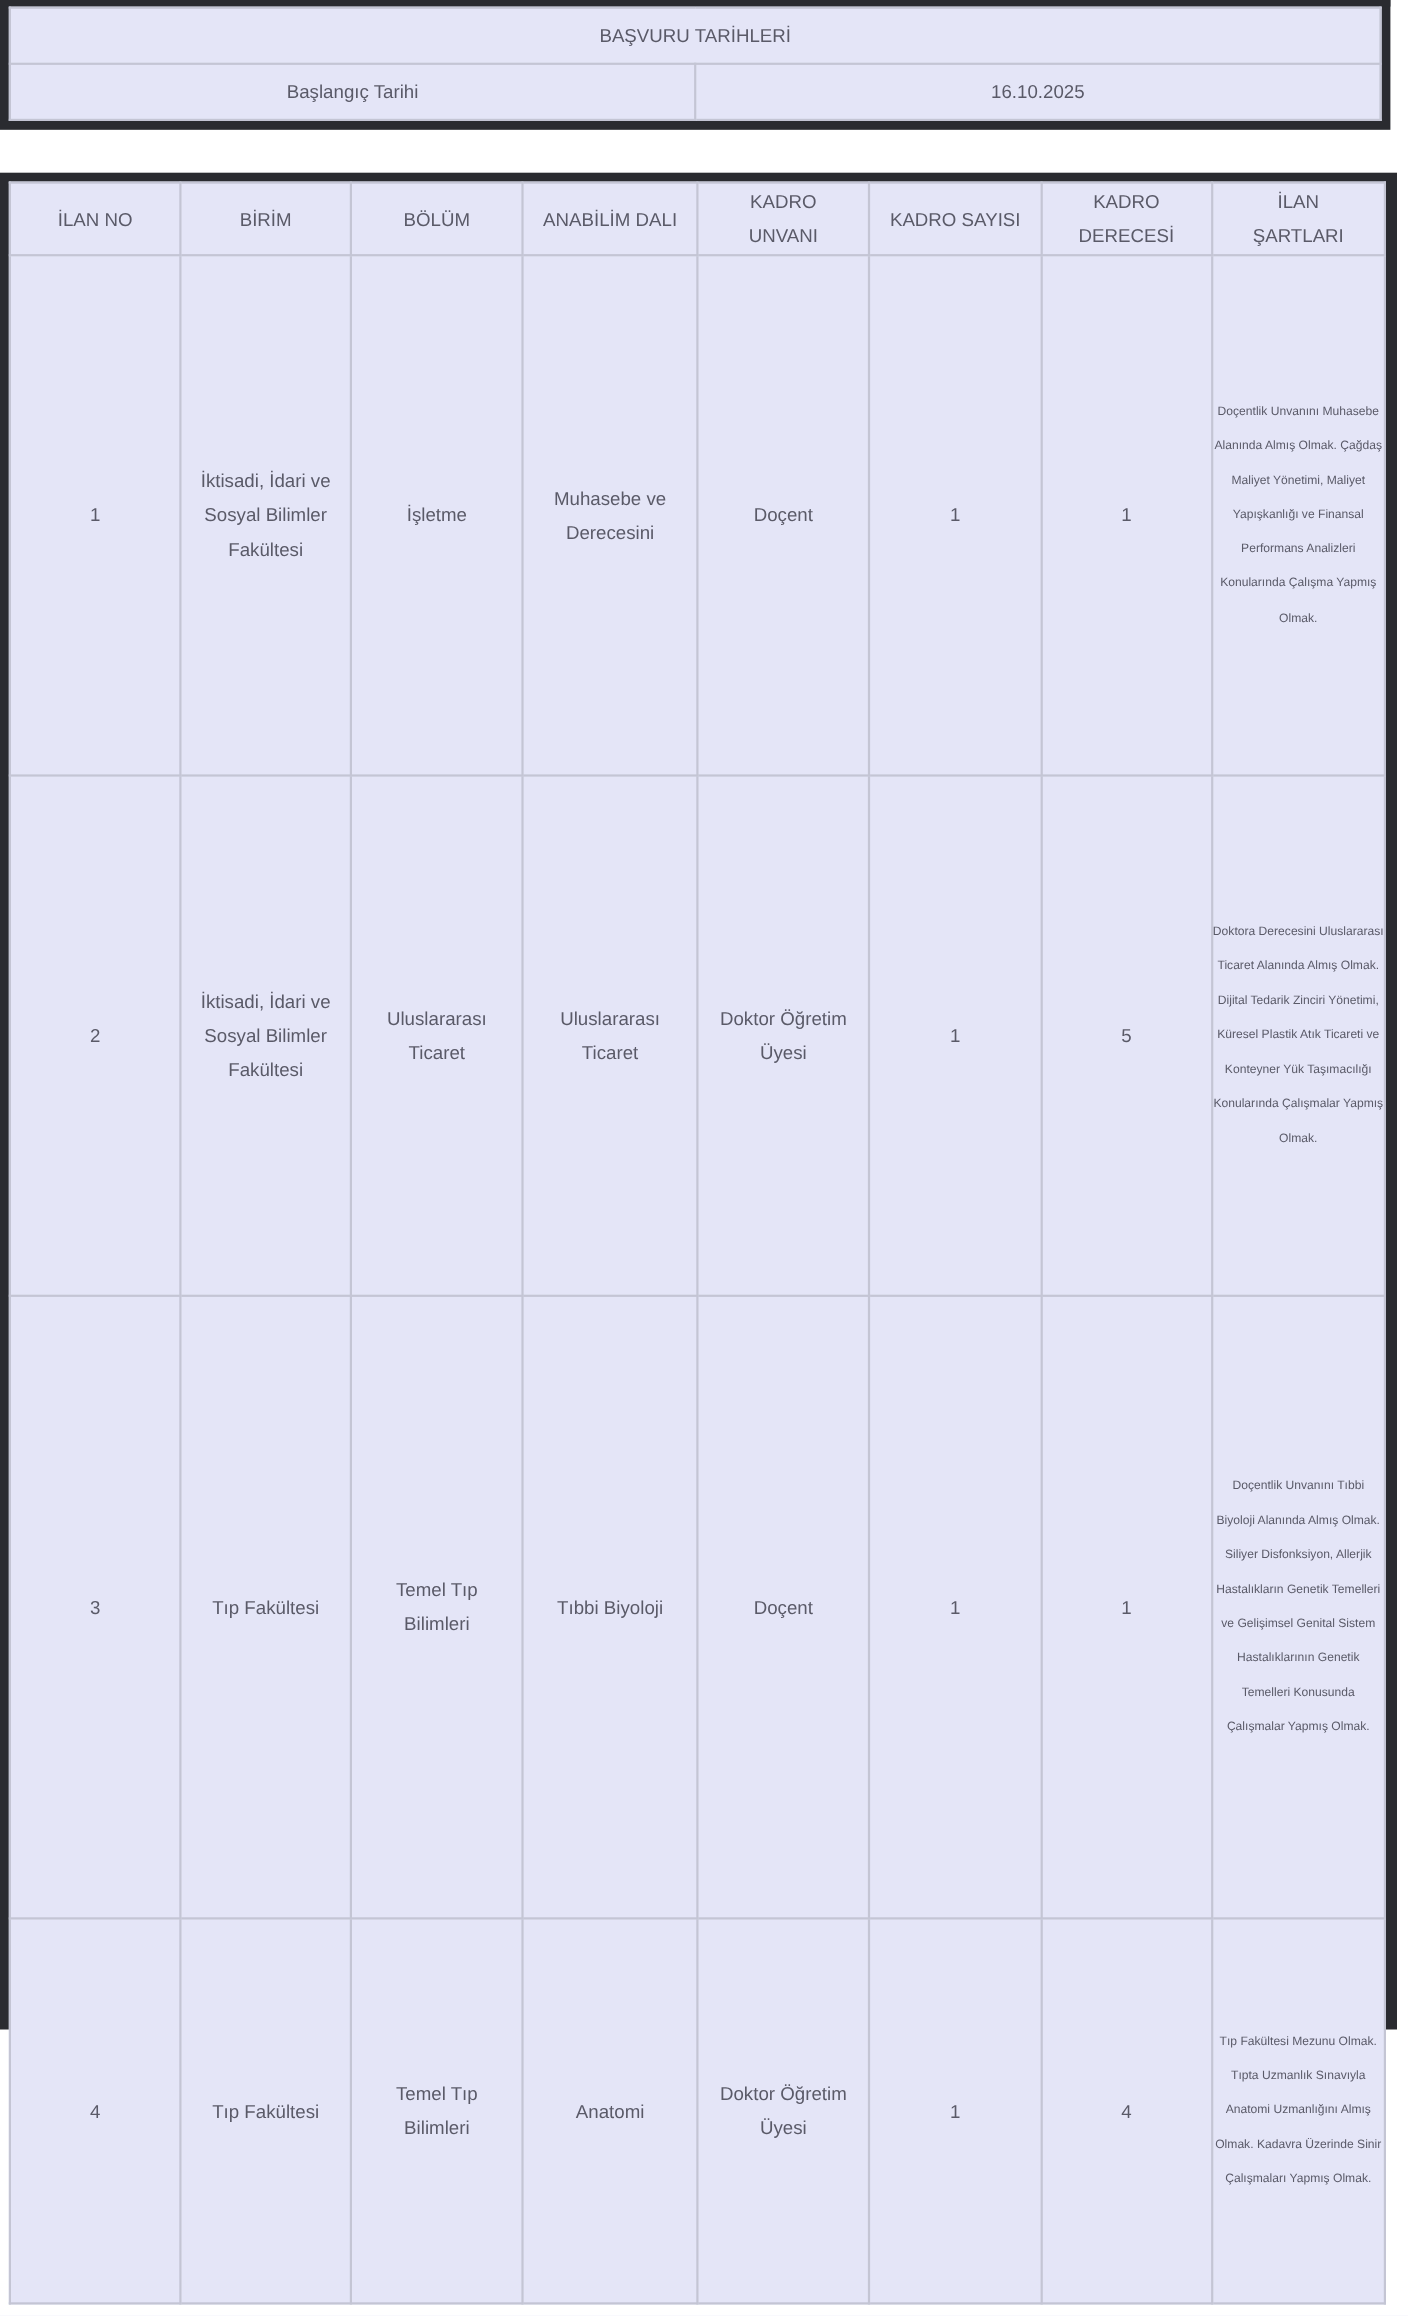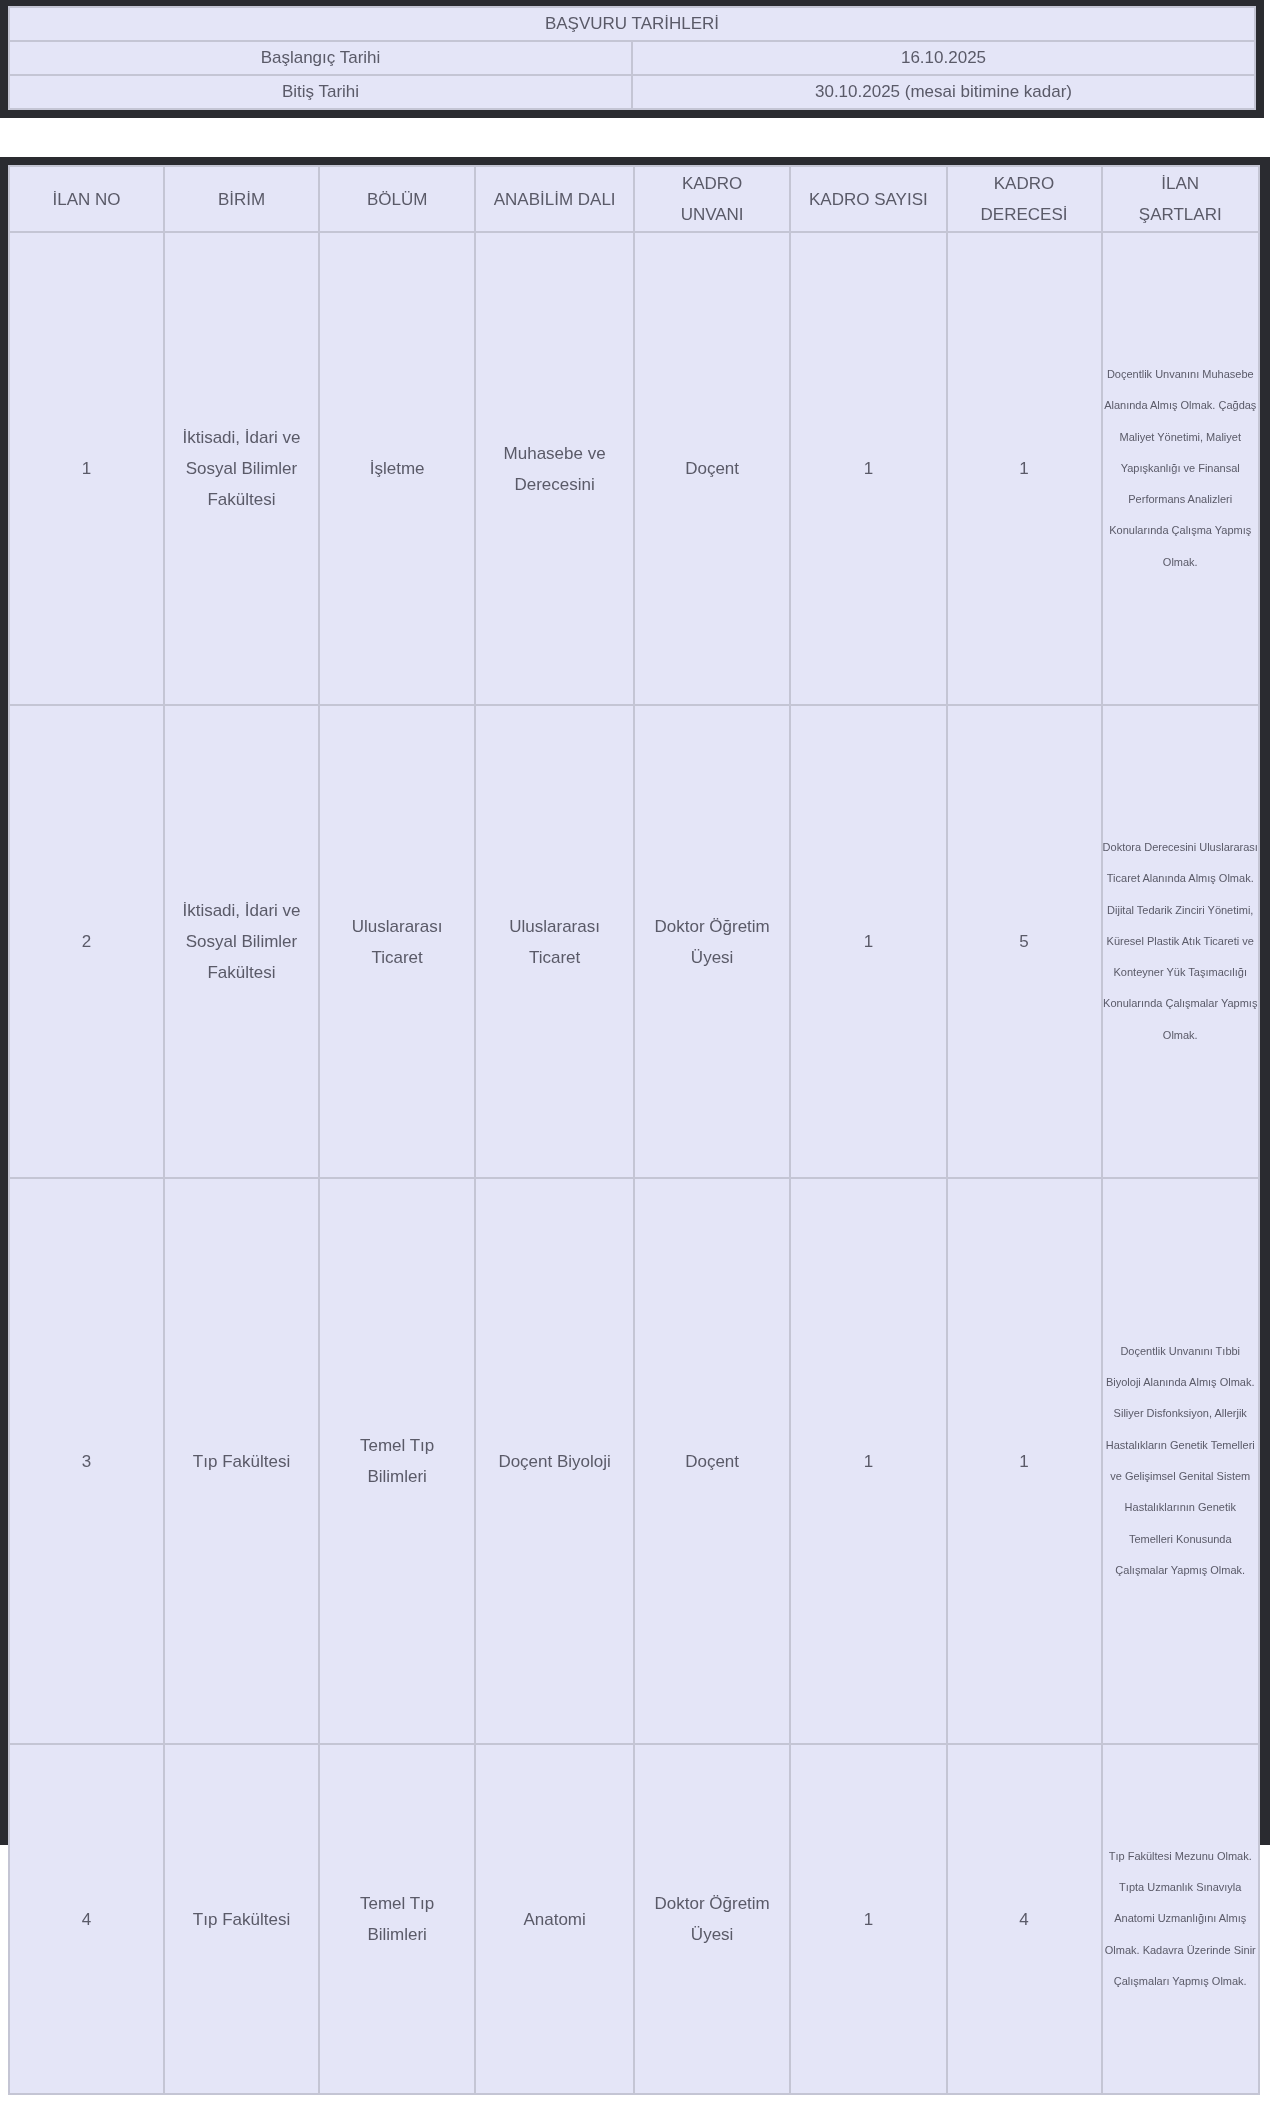--- a/index.html
+++ b/index.html
@@ -24,24 +24,20 @@
         <col style="width:50%">
         <col style="width:50%">
       </colgroup>
     <tbody>
         <tr>
       <td colspan="2">BAŞVURU TARİHLERİ</td>
     </tr>
     <tr>
       <td>Başlangıç Tarihi</td>
       <td>16.10.2025</td>
-    </tr>
-    <tr>
-      <td>Bitiş Tarihi</td>
-      <td>30.10.2025 (mesai bitimine kadar)</td>
     </tr>
   </tbody>
     </table>
 </div>
 
 <div class="tbl-wrap" id="main-wrap">
   <table id="main-table">
     <colgroup>
       <col style="width:12.4%">
         <col style="width:12.4%">
@@ -83,21 +79,21 @@
       <td>Doktor Öğretim Üyesi</td>
       <td>1</td>
       <td>5</td>
       <td class="cond">Doktora Derecesini Uluslararası Ticaret Alanında Almış Olmak. Dijital Tedarik Zinciri Yönetimi, Küresel Plastik Atık Ticareti ve Konteyner Yük Taşımacılığı Konularında Çalışmalar Yapmış Olmak.</td>
     </tr>
 
     <tr style="height:566px">
       <td>3</td>
       <td>Tıp Fakültesi</td>
       <td style="padding:0 26px">Temel Tıp Bilimleri</td>
-      <td>Doçent Biyoloji</td>
+      <td>Tıbbi Biyoloji</td>
       <td>Doçent</td>
       <td>1</td>
       <td>1</td>
       <td class="cond">Doçentlik Unvanını Tıbbi Biyoloji Alanında Almış Olmak. Siliyer Disfonksiyon, Allerjik Hastalıkların Genetik Temelleri ve Gelişimsel Genital Sistem Hastalıklarının Genetik Temelleri Konusunda Çalışmalar Yapmış Olmak.</td>
     </tr>
 
     <tr style="height:350px">
       <td>4</td>
       <td>Tıp Fakültesi</td>
       <td style="padding:0 26px">Temel Tıp Bilimleri</td>

